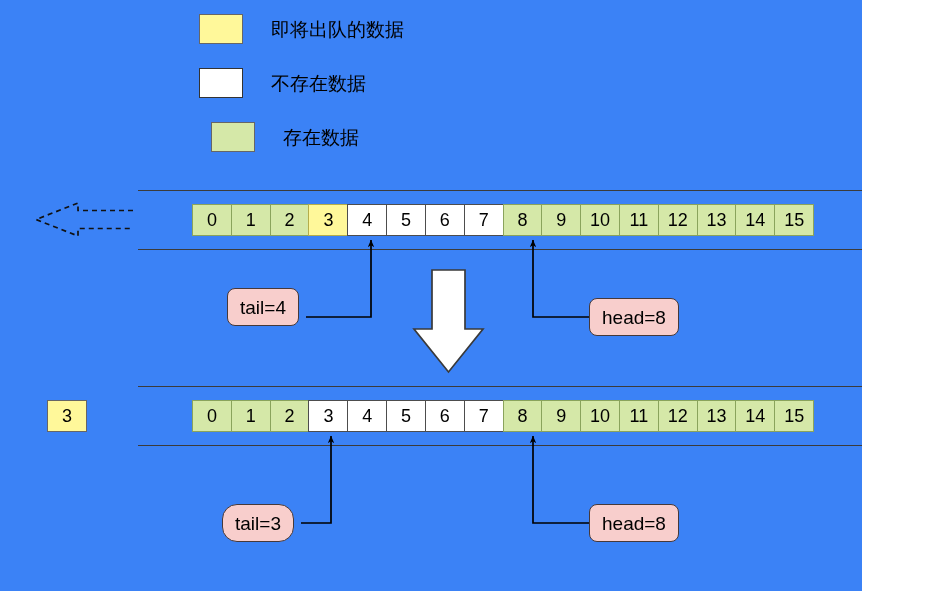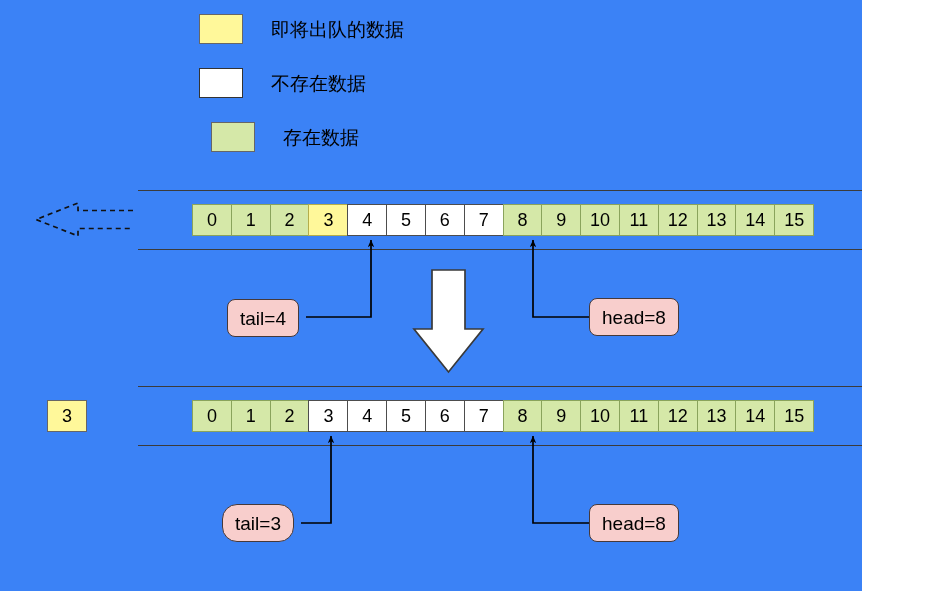--- a/index.html
+++ b/index.html
@@ -238,21 +238,21 @@
       </div>
       <div class="cell green">
         <span>15</span>
       </div>
     </div>
 
   <div class="chip" style="left:47px; top:400px;">
     <span>3</span>
   </div>
 
-  <div class="ptr-box" style="left:227px; top:299px;">
+  <div class="ptr-box" style="left:227px; top:288px;">
     <span>tail=4</span>
   </div>
 
   <div class="ptr-box" style="left:589px; top:298px;">
     <span>head=8</span>
   </div>
 
   <div class="ptr-box" style="left:222px; top:504px;border-radius:15px;">
     <span>tail=3</span>
   </div>

